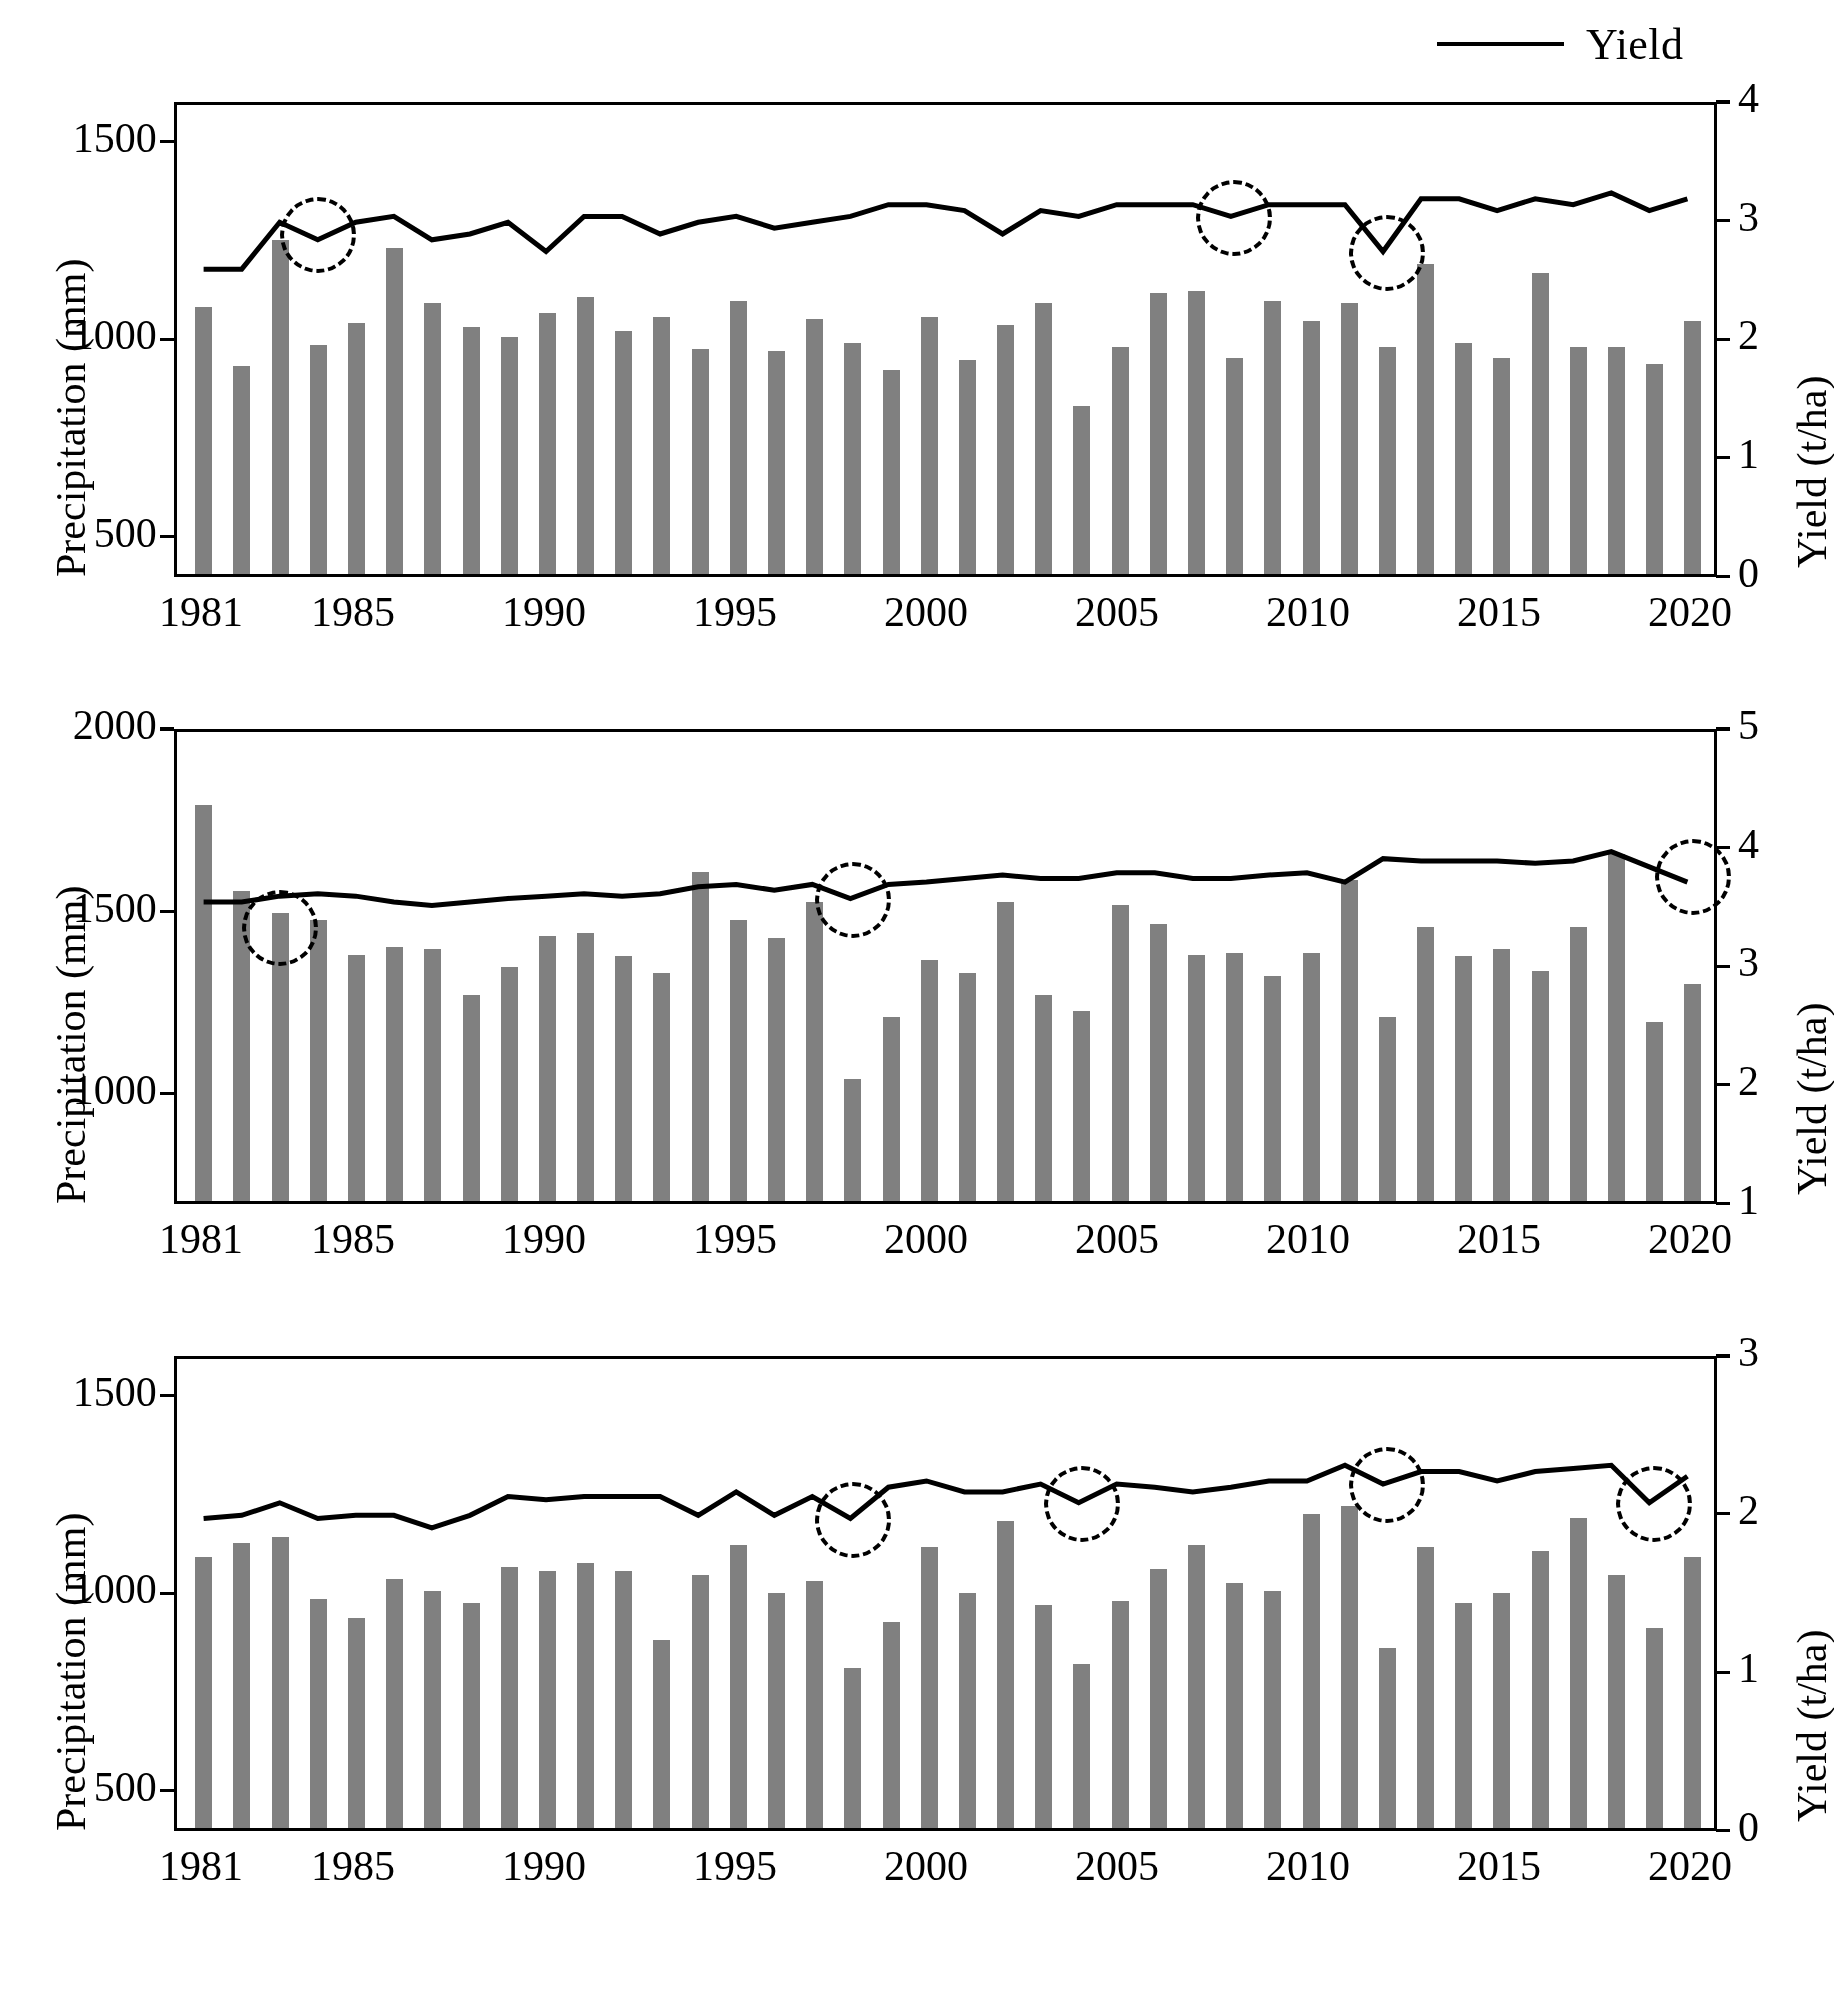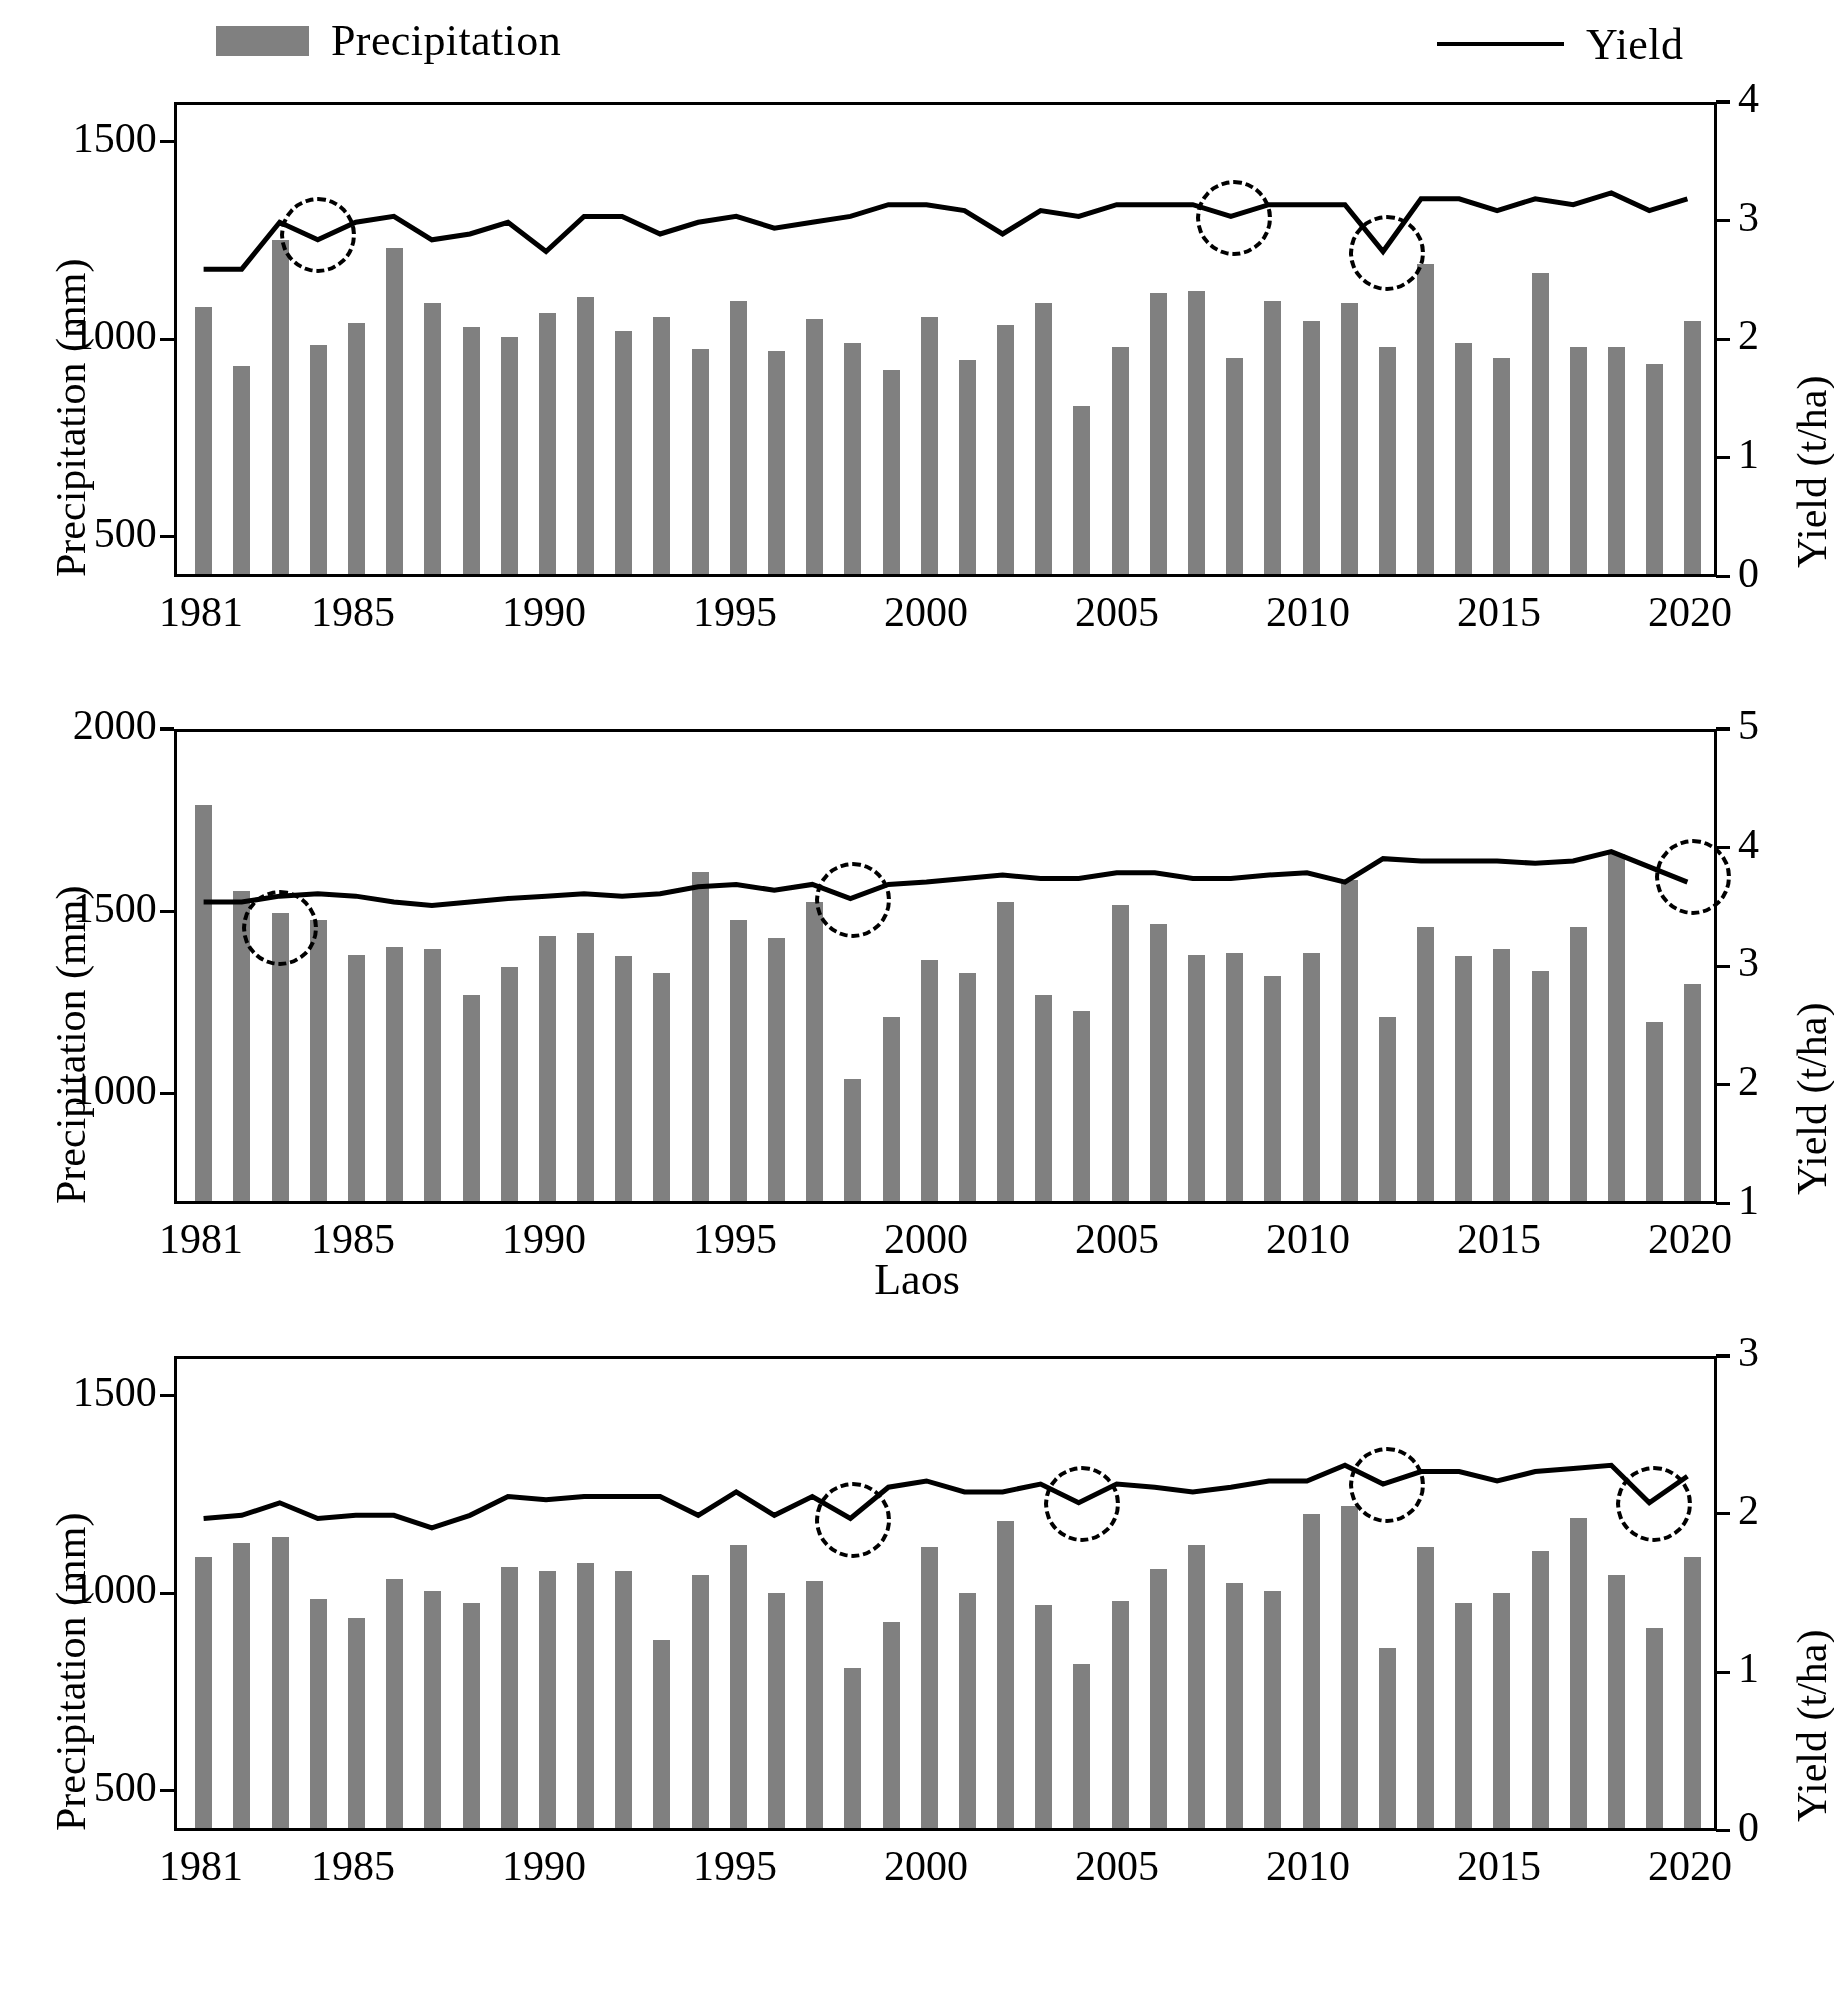--- a/index.html
+++ b/index.html
@@ -26,24 +26,20 @@
   .tick-x{position:absolute;font-size:42px;text-align:center;white-space:nowrap;}
   .xlabel{position:absolute;font-size:44px;text-align:center;width:1834px;left:0;}
   .tickmark{position:absolute;background:#000;}
 </style>
 </head>
 <body>
 
 <div class="page">
 
   <div class="legend">
-    <div class="legend-item" style="left:216px;top:15.3px;">
-      <span class="legend-swatch"></span>
-      <span class="legend-label">Precipitation</span>
-    </div>
     <div class="legend-item" style="left:1437px;top:18.6px;">
       <span class="legend-line"></span>
       <span class="legend-label">Yield</span>
     </div>
   </div>
 
   <div class="panel" id="panel-0" style="top:85px;height:585px;">
     <div class="plot" id="plot-0" style="left:174px;top:17px;width:1543px;height:475px;">
       <div class="bars" id="bars-0">
           <div class="bar" style="left: 18px; height: 267px;"></div>
@@ -173,21 +169,20 @@
           <svg viewBox="0 0 1820 560" preserveAspectRatio="none">
             <polyline points="31.5,203.0 76.6,203.0 121.6,196.0 166.7,193.2 211.7,196.0 256.8,203.0 301.8,207.2 346.9,203.0 391.9,198.8 437.0,196.0 482.0,193.2 527.1,196.0 572.1,193.2 617.2,184.8 662.2,182.0 707.3,189.0 752.3,182.0 797.4,198.8 842.4,182.0 887.5,179.2 932.5,175.0 977.6,170.8 1022.6,175.0 1067.7,175.0 1112.7,168.0 1157.8,168.0 1202.8,175.0 1247.9,175.0 1292.9,170.8 1338.0,168.0 1383.0,179.2 1428.1,151.2 1473.1,154.0 1518.2,154.0 1563.2,154.0 1608.3,156.8 1653.3,154.0 1698.4,142.8 1743.4,161.0 1788.5,179.2" fill="none" stroke="#000" stroke-width="5" vector-effect="non-scaling-stroke"></polyline>
           </svg>
           <div style="position: absolute; left: 65px; top: 158px; width: 76px; height: 76px; border: 4.2px dashed rgb(0, 0, 0); border-radius: 50%; box-sizing: border-box;"></div>
           <div style="position: absolute; left: 638px; top: 130px; width: 76px; height: 76px; border: 4.2px dashed rgb(0, 0, 0); border-radius: 50%; box-sizing: border-box;"></div>
           <div style="position: absolute; left: 1478px; top: 107px; width: 76px; height: 76px; border: 4.2px dashed rgb(0, 0, 0); border-radius: 50%; box-sizing: border-box;"></div>
         </div>
     </div>
     <div class="ylabel-left" id="ylab-1" style="left:47px;top:492px;">Precipitation (mm)</div>
     <div class="ylabel-right" id="y2lab-1" style="left:1788px;top:483px;">Yield (t/ha)</div>
-    <div class="xlabel" id="xlab-1" style="top:542px;">Laos</div>
   <div class="tick-left" style="width: 144px; left: 12.7px; top: 354px;">1000</div>
       <div class="tickmark" style="left: 160px; top: 380px; width: 13.6px; height: 3.4px;"></div>
       <div class="tick-left" style="width: 144px; left: 12.7px; top: 172px;">1500</div>
       <div class="tickmark" style="left: 160px; top: 198px; width: 13.6px; height: 3.4px;"></div>
       <div class="tick-left" style="width: 144px; left: 12.7px; top: -11px;">2000</div>
       <div class="tickmark" style="left: 160px; top: 15.3px; width: 13.6px; height: 3.4px;"></div>
       <div class="tick-right" style="left: 1738px; top: 464px;">1</div>
       <div class="tickmark" style="left: 1716px; top: 490px; width: 13.6px; height: 3.4px;"></div>
       <div class="tick-right" style="left: 1738px; top: 345px;">2</div>
       <div class="tickmark" style="left: 1716px; top: 371px; width: 13.6px; height: 3.4px;"></div>

